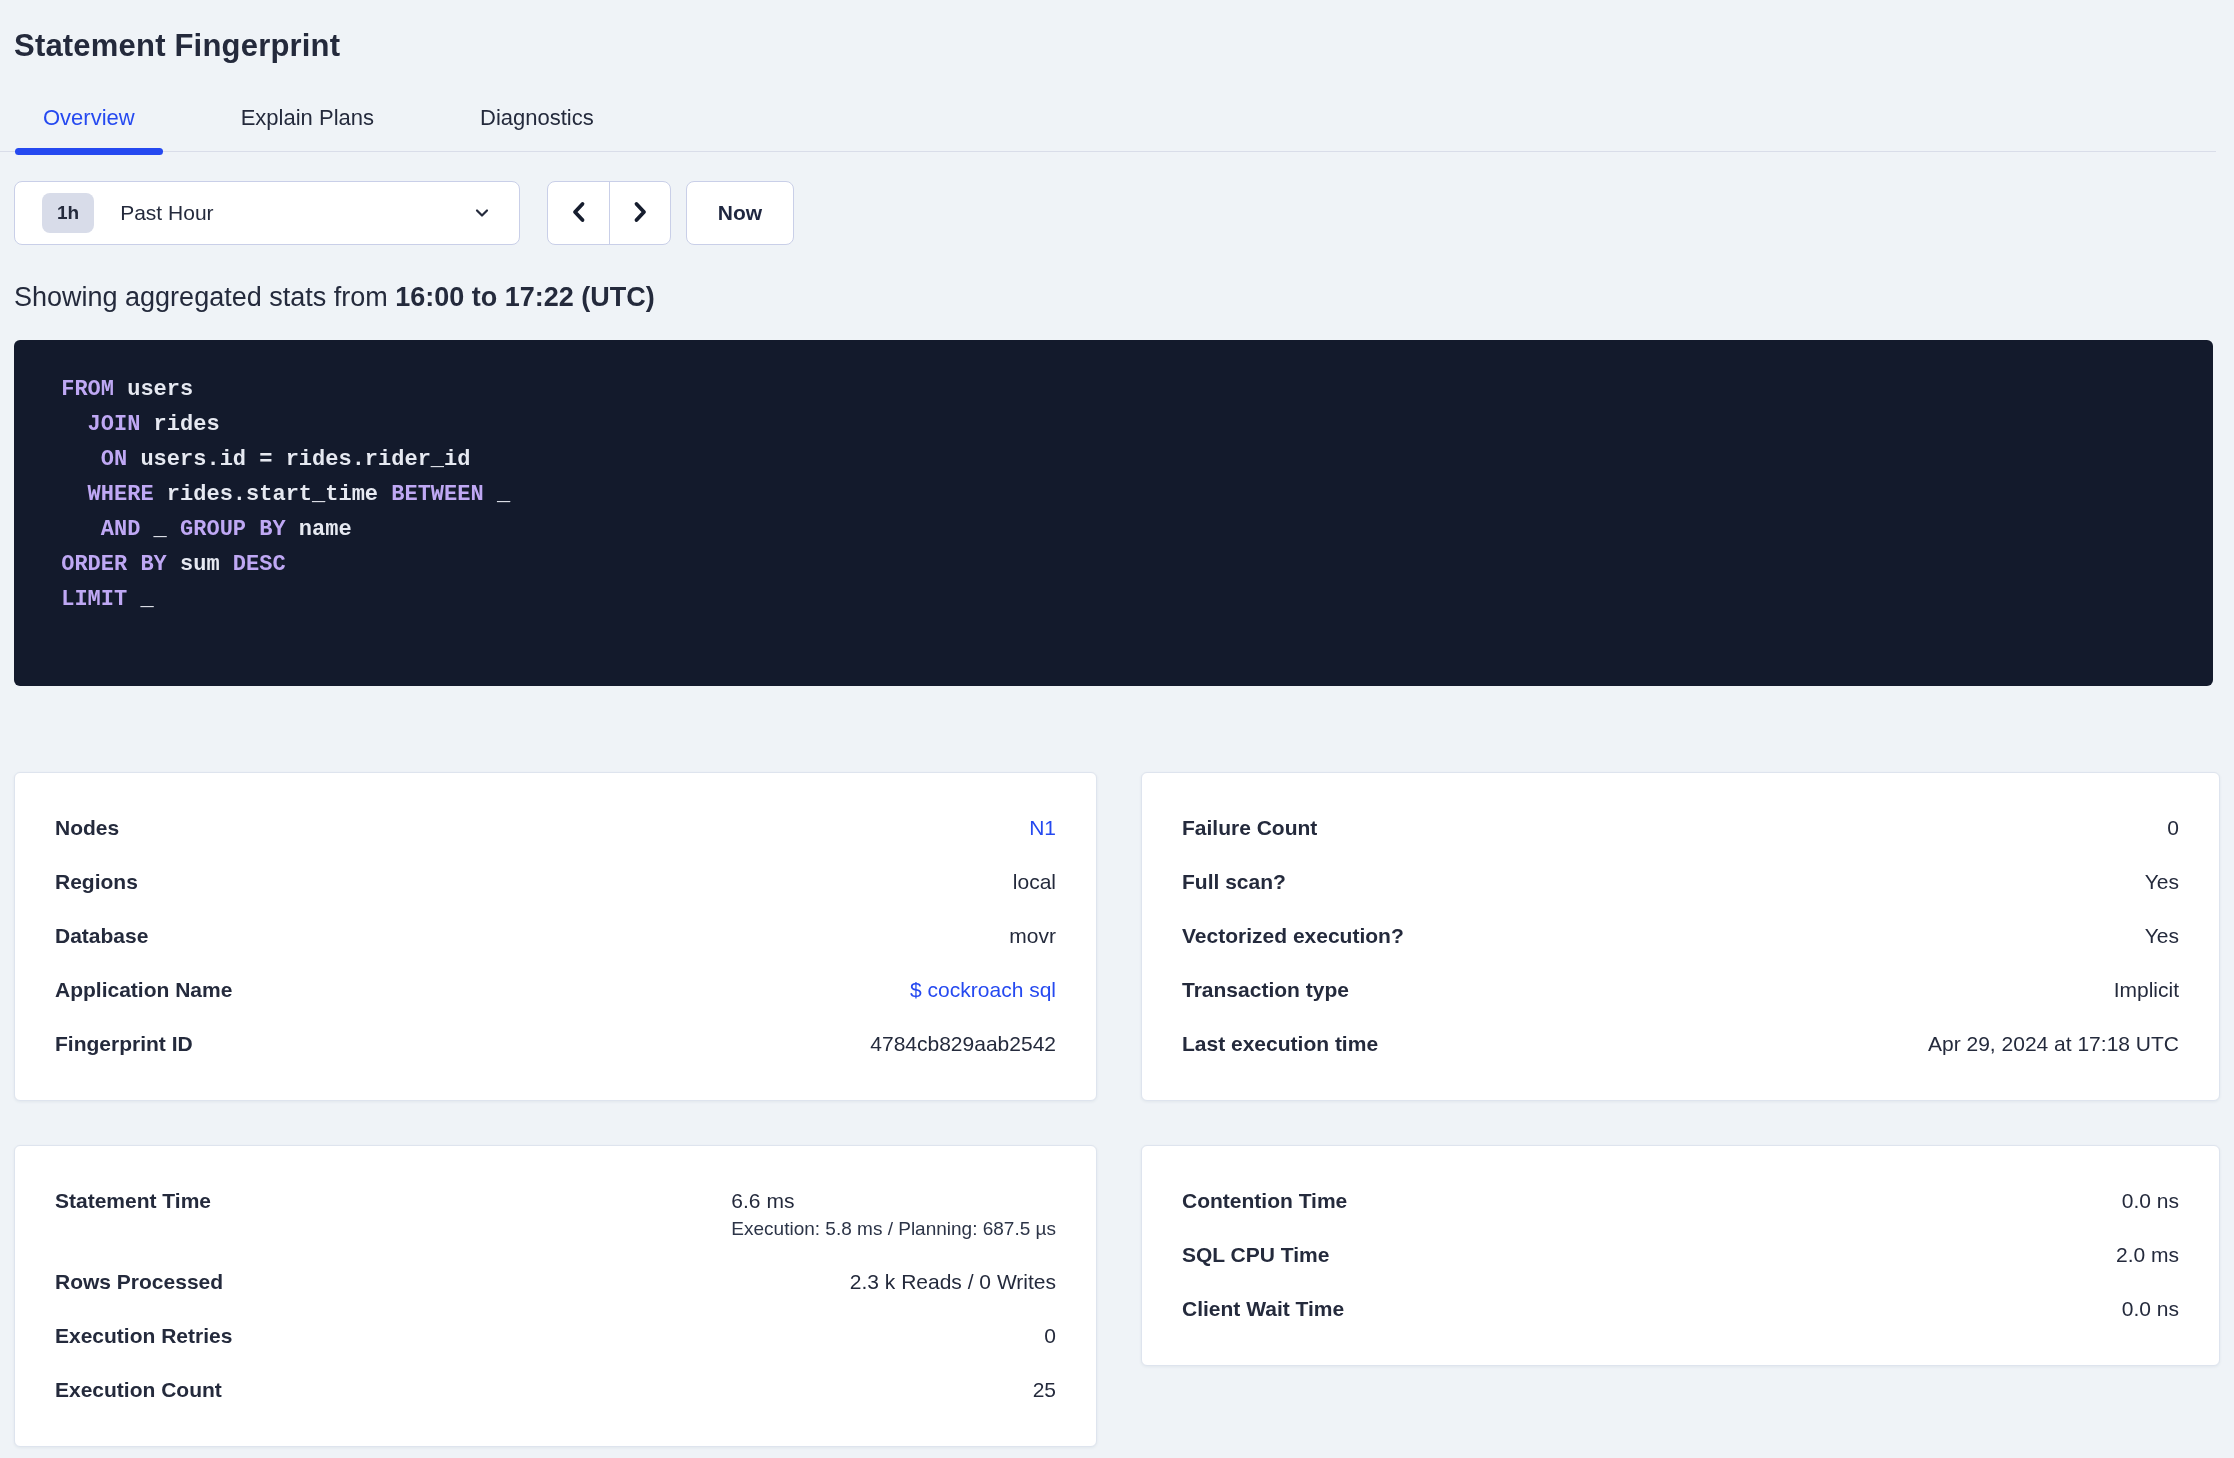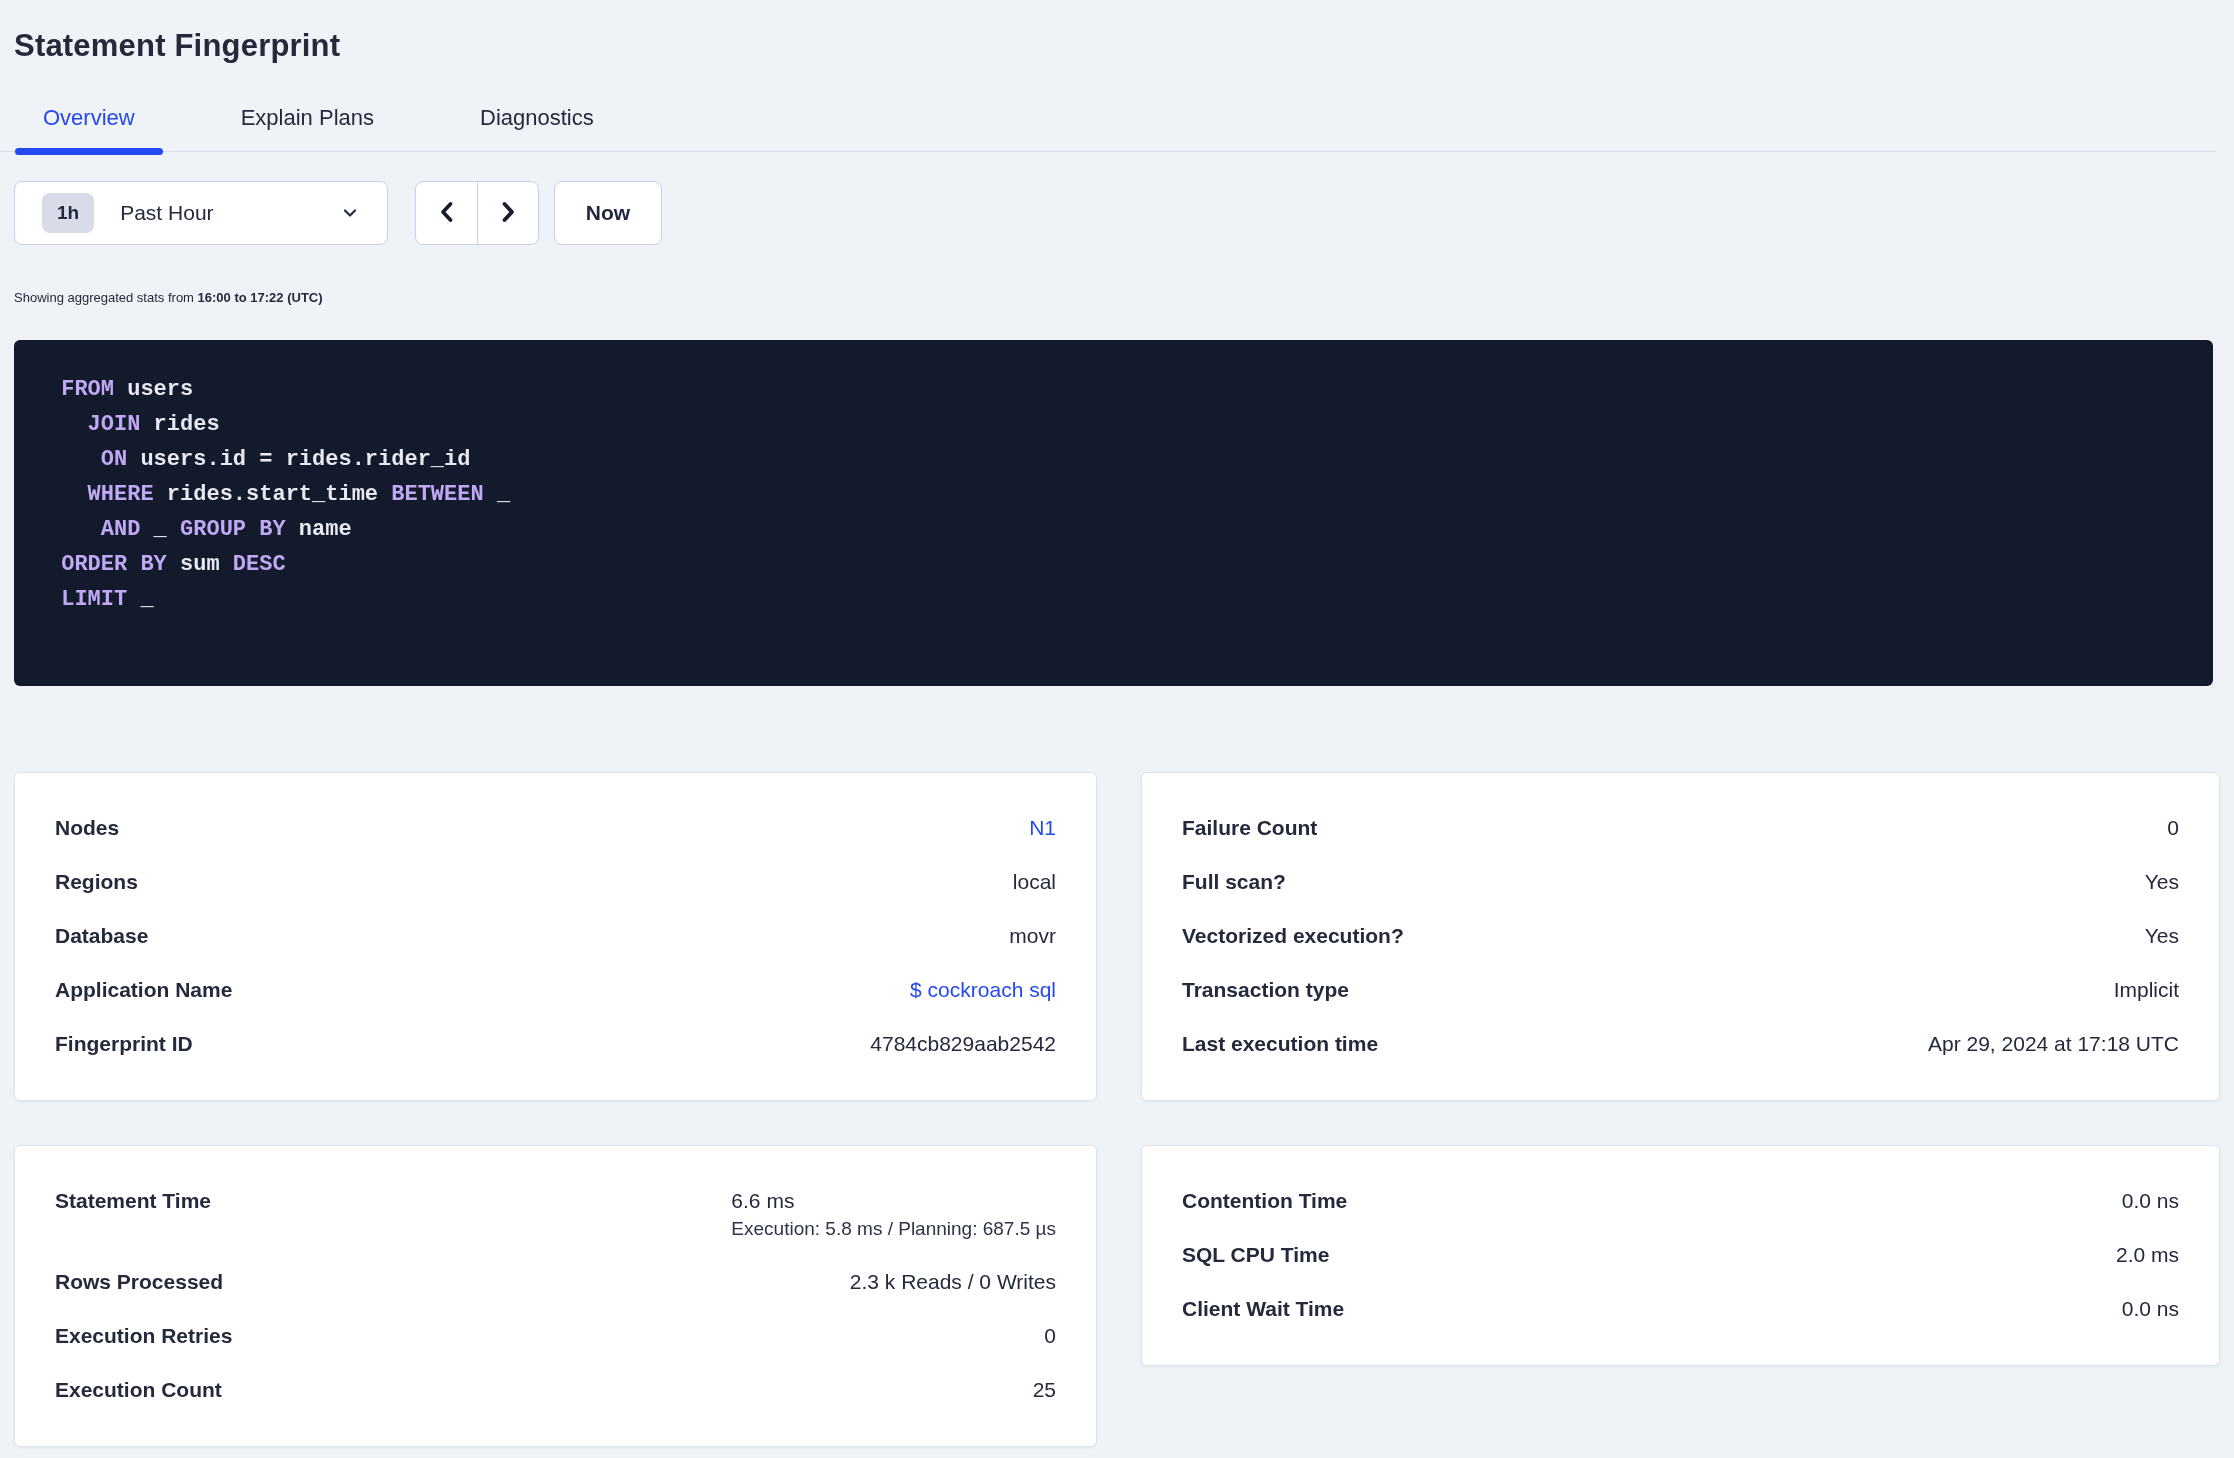--- a/index.html
+++ b/index.html
@@ -48,21 +48,21 @@
     border-radius: 4px;
     background: #2549f0;
   }
   
   .controls {
     display: flex;
     align-items: center;
     margin: 29px 0 0 14px;
   }
   .dropdown {
-    width: 374px;
+    width: 506px;
     height: 64px;
     background: #ffffff;
     border: 1px solid #c9cfe8;
     border-radius: 8px;
     display: flex;
     align-items: center;
     padding: 0 26px 0 27px;
     cursor: pointer;
   }
   .range-badge {
@@ -108,21 +108,21 @@
     border-radius: 8px;
     font-family: "Liberation Sans", sans-serif;
     font-size: 21px;
     font-weight: 700;
     color: #1f2740;
     cursor: pointer;
   }
   
   .stats-line {
     margin: 42px 0 0 14px;
-    font-size: 13px;
+    font-size: 27px;
     line-height: 21px;
     color: #242a3c;
   }
   .stats-line b { font-weight: 700; }
   
   .sqlbox {
     margin: 32px 0 0 14px;
     width: 2199px;
     height: 346px;
     background: #131a2c;

